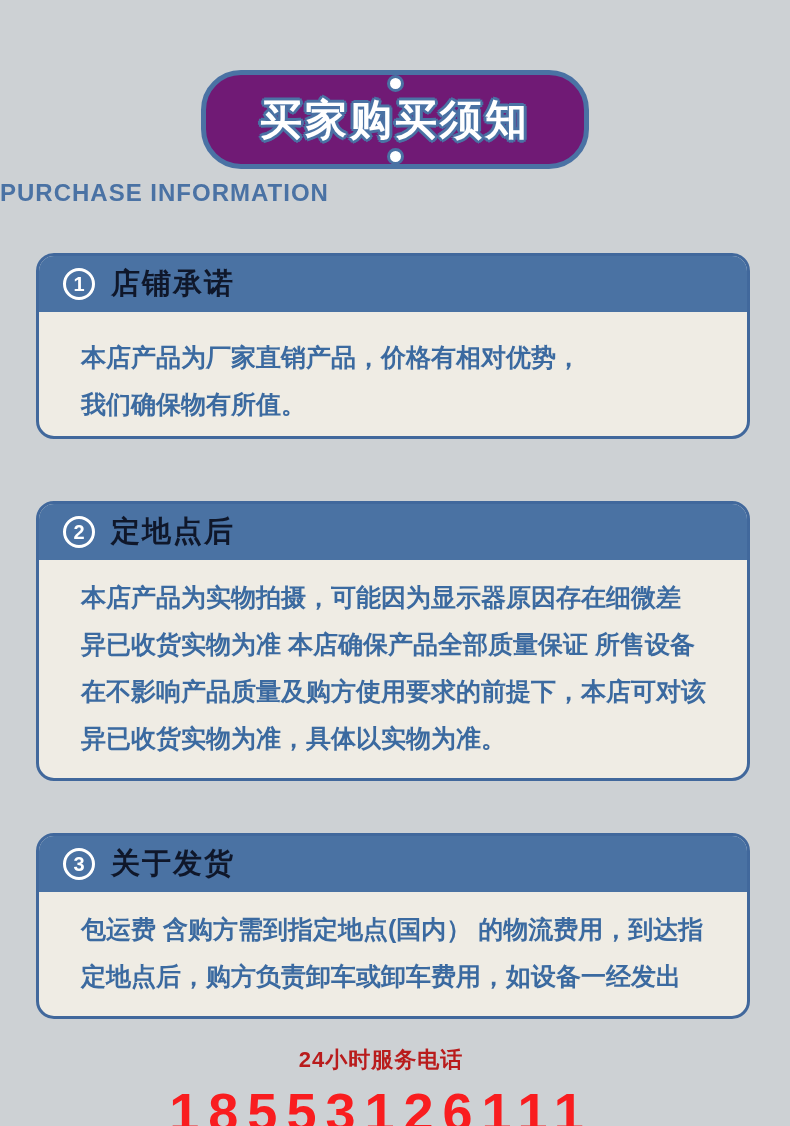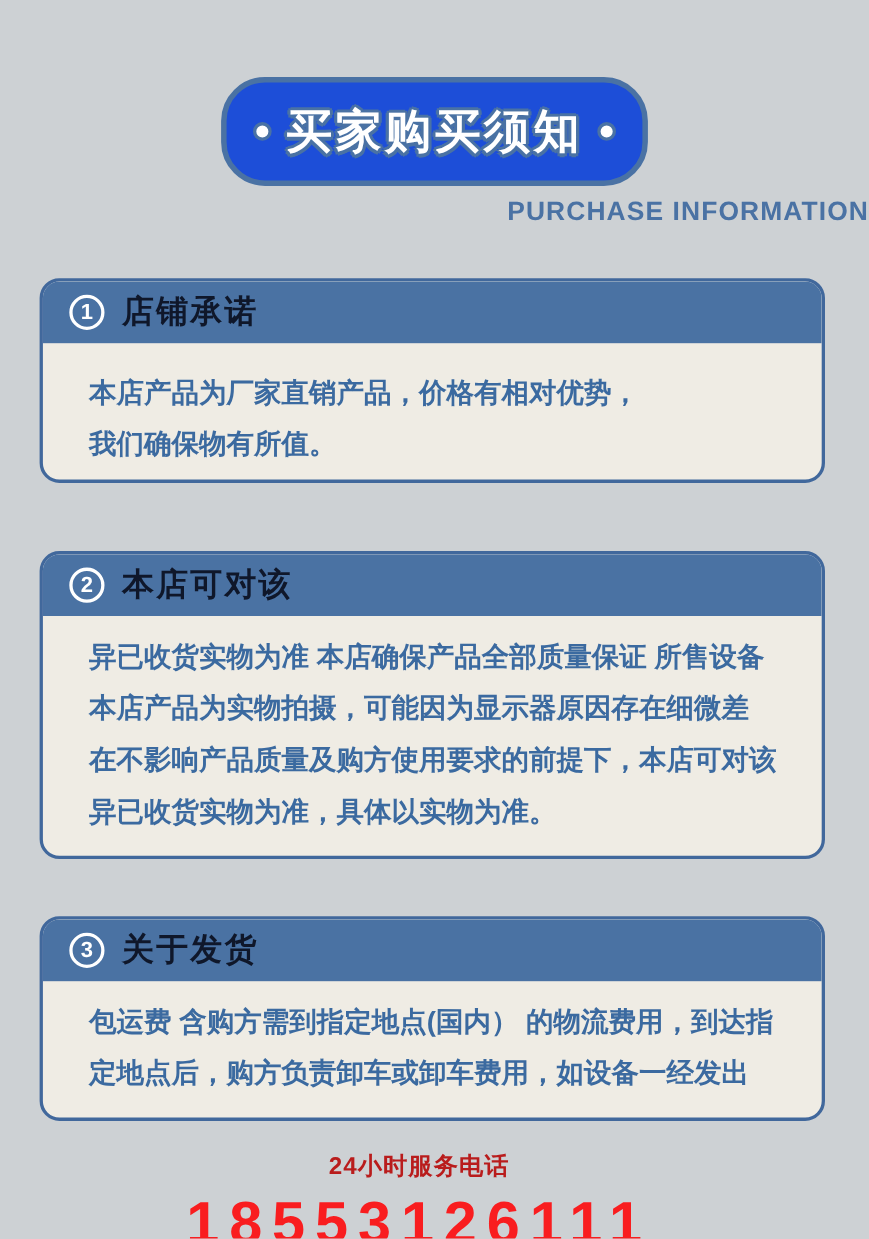--- a/index.html
+++ b/index.html
@@ -15,27 +15,28 @@
 
   
   .badge-wrap {
     padding-top: 70px;
     display: flex;
     justify-content: center;
   }
   .badge {
     width: 388px;
     height: 99px;
-    background: #1d4ed8;
+    background: #701a75;
     border: 5px solid #4a72a4;
     border-radius: 40px;
     display: flex;
     align-items: center;
     justify-content: space-between;
     padding: 0 24px;
+    flex-direction: column;
   }
   .badge-dot {
     width: 17px;
     height: 17px;
     border-radius: 50%;
     background: #ffffff;
     border: 3px solid #4a72a4;
     flex: 0 0 auto;
   }
   .badge-title {
@@ -45,21 +46,21 @@
     letter-spacing: 3px;
     white-space: nowrap;
     text-shadow:
       -3px 0 0 #4a72a4, 3px 0 0 #4a72a4,
       0 -3px 0 #4a72a4, 0 3px 0 #4a72a4,
       -2px -2px 0 #4a72a4, 2px -2px 0 #4a72a4,
       -2px 2px 0 #4a72a4, 2px 2px 0 #4a72a4;
   }
   .subtitle {
     margin-top: 10px;
-    text-align: right;
+    text-align: left;
     color: #4a72a4;
     font-size: 24px;
     font-weight: bold;
     letter-spacing: 1px;
   }
 
   
   .card {
     width: 714px;
     margin-left: 36px;
@@ -149,25 +150,25 @@
   </div>
   <div class="card-body">
     <div class="body-line">本店产品为厂家直销产品，价格有相对优势，</div>
     <div class="body-line">我们确保物有所值。</div>
   </div>
 </div>
 
 <div class="card card-2">
   <div class="card-header">
     <span class="circle-num">2</span>
-    <span class="card-header-title">本店可对该</span>
+    <span class="card-header-title">定地点后</span>
   </div>
   <div class="card-body">
+    <div class="body-line">本店产品为实物拍摄，可能因为显示器原因存在细微差</div>
     <div class="body-line">异已收货实物为准 本店确保产品全部质量保证 所售设备</div>
-    <div class="body-line">本店产品为实物拍摄，可能因为显示器原因存在细微差</div>
     <div class="body-line">在不影响产品质量及购方使用要求的前提下，本店可对该</div>
     <div class="body-line">异已收货实物为准，具体以实物为准。</div>
   </div>
 </div>
 
 <div class="card card-3">
   <div class="card-header">
     <span class="circle-num">3</span>
     <span class="card-header-title">关于发货</span>
   </div>

